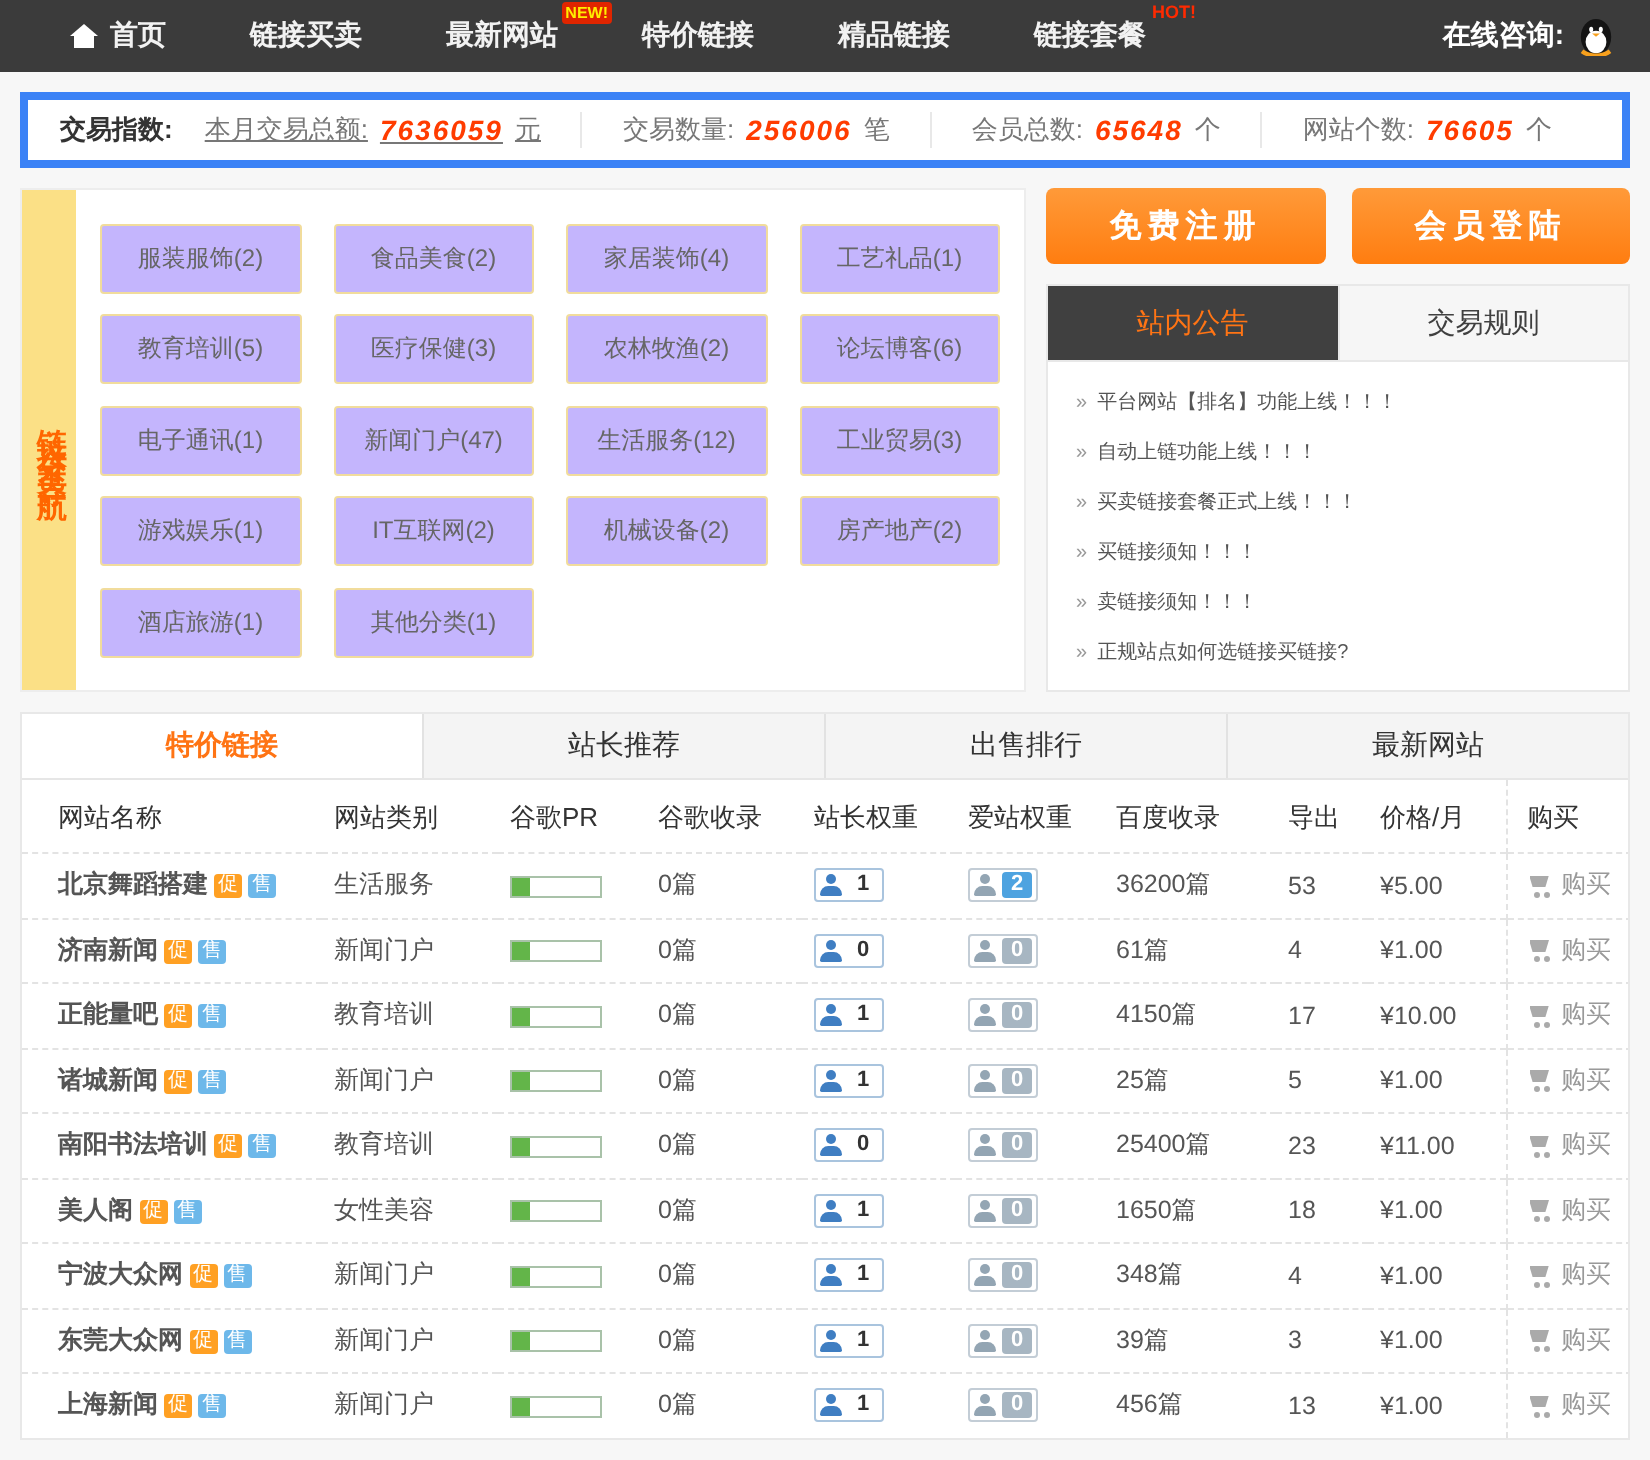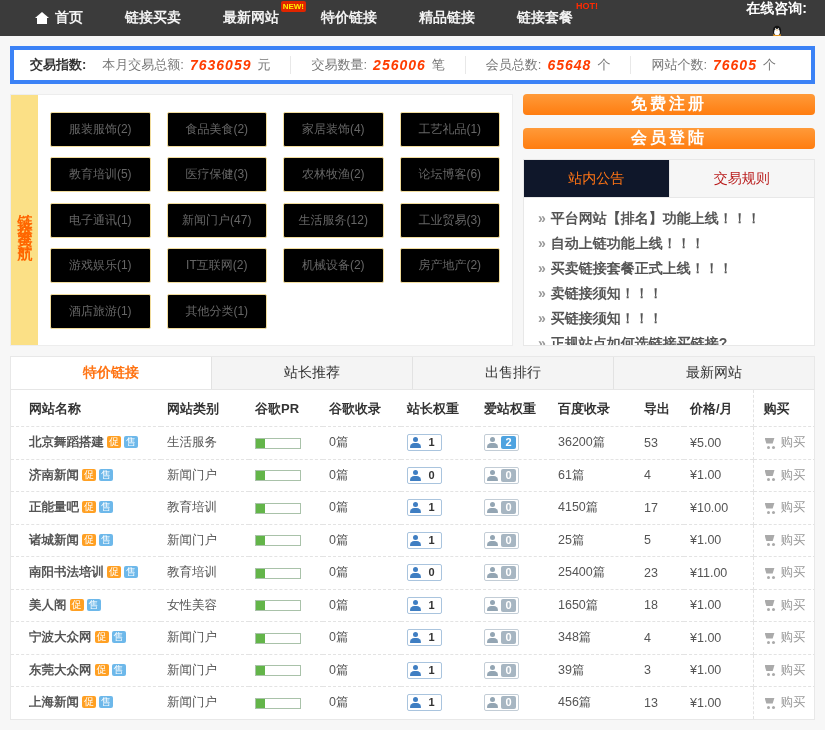--- a/index.html
+++ b/index.html
@@ -9,64 +9,64 @@
     font-family: "Liberation Sans", "DejaVu Sans", sans-serif;
   }
   
   .topnav { height: 36px; background: #3b3b3b; display: flex; align-items: stretch; padding-left: 14px; }
   .nav-item { position: relative; display: flex; align-items: center; gap: 6px; padding: 0 21px;
               color: #f2f2f2; font-size: 14px; font-weight: bold; cursor: pointer; white-space: nowrap; }
   .nav-badge { position: absolute; top: 1px; right: -6px; background: #e02500; color: #ffee00;
                font-size: 8px; font-weight: bold; padding: 1px 2px; border-radius: 2px; line-height: 9px; }
   .nav-badge.hot { background: transparent; color: #ff2a00; font-size: 9px; }
   .nav-consult { margin-left: auto; display: flex; align-items: center; gap: 7px; padding: 0 18px;
-                 color: #fff; font-size: 14px; font-weight: bold; cursor: pointer; flex-direction: column; }
+                 color: #fff; font-size: 14px; font-weight: bold; cursor: pointer; }
   .house { position: relative; width: 14px; height: 12px; display: inline-block; color: #fff; }
   .house::before { content: ""; position: absolute; top: 0; left: 0; width: 0; height: 0;
                    border-left: 7px solid transparent; border-right: 7px solid transparent; border-bottom: 6px solid currentColor; }
   .house::after { content: ""; position: absolute; bottom: 0; left: 2px; width: 10px; height: 6px; background: currentColor; }
   
   .statsbar { margin: 10px; background: #fff; border: 4px solid #3b82f6; height: 38px;
               display: flex; align-items: center; padding: 0 16px; font-size: 13px; color: #777; }
   .stats-title { font-weight: bold; color: #333; margin-right: 12px; white-space: nowrap; }
   .stat { display: flex; align-items: center; gap: 4px; padding: 0 20px; border-left: 1px solid #e8e8e8; white-space: nowrap; }
-  .stat.first { border-left: none; padding-left: 4px; }
+  .stat.first { border-left: none; padding-left: 4px; text-decoration: underline; }
   .stat .val { color: #ff3c00; font-weight: bold; font-style: italic; font-size: 14px; padding: 0 2px; letter-spacing: 1px; }
   
   .main { display: flex; gap: 10px; margin: 0 10px; height: 252px; }
   .cat-box { flex: 1; background: #fff; border: 1px solid #ededed; display: flex; }
   .cat-strip { width: 27px; background: #fbe086; color: #f60; font-weight: bold; font-size: 15px;
                display: flex; align-items: center; justify-content: center;
                writing-mode: vertical-lr; text-orientation: upright; letter-spacing: 6px; }
   .cat-grid { flex: 1; display: grid; grid-template-columns: repeat(4, 1fr); column-gap: 16px;
               padding: 6px 12px; align-content: space-evenly; }
-  .cat-item { background: #000000; border: 1px solid #f1dc9c; border-radius: 2px; height: 35px;
+  .cat-item { background: #c4b5fd; border: 1px solid #f1dc9c; border-radius: 2px; height: 35px;
               display: flex; align-items: center; justify-content: center; font-size: 12px; color: #666; cursor: pointer; white-space: nowrap; }
   .right-col { width: 292px; display: flex; flex-direction: column; gap: 10px; }
-  .auth-row { display: flex; gap: 13px; flex-direction: column; }
+  .auth-row { display: flex; gap: 13px; }
   .auth-btn { flex: 1; height: 38px; border: none; border-radius: 4px;
               background: linear-gradient(#ff9a39, #ff7d10); color: #fff; font-size: 16px; font-weight: bold;
               letter-spacing: 3px; cursor: pointer; font-family: inherit; }
   .notice-box { flex: 1; background: #fff; border: 1px solid #e8e8e8; display: flex; flex-direction: column; overflow: hidden; }
   .notice-tabs { display: flex; height: 38px; border-bottom: 1px solid #e8e8e8; flex: none; }
   .notice-tab { flex: 1; display: flex; align-items: center; justify-content: center; font-size: 14px; cursor: pointer; }
-  .notice-tab.active { color: #ff7414; background: #0f172a; }
-  .notice-tab.inactive { background: #f6f6f6; color: #b91c1c; border-left: 1px solid #e8e8e8; text-align: center; }
+  .notice-tab.active { color: #ff7414; background: #404040; }
+  .notice-tab.inactive { background: #f6f6f6; color: #404040; border-left: 1px solid #e8e8e8; text-align: center; }
   .notice-list { list-style: none; padding: 8px 14px; }
-  .notice-list li { font-size: 14px; color: #555; line-height: 25px; cursor: pointer; white-space: nowrap; overflow: hidden; font-weight: bold; }
+  .notice-list li { font-size: 10px; color: #555; line-height: 25px; cursor: pointer; white-space: nowrap; overflow: hidden; }
   .notice-list .mark { color: #999; margin-right: 5px; }
   
   .table-box { margin: 10px; background: #fff; border: 1px solid #e8e8e8; overflow: hidden; }
   .table-tabs { display: flex; height: 33px; background: #f4f4f4; border-bottom: 1px solid #e6e6e6; }
   .table-tab { flex: 1; display: flex; align-items: center; justify-content: center; font-size: 14px; color: #333;
                border-right: 1px solid #e2e2e2; cursor: pointer; }
   .table-tab:last-child { border-right: none; }
   .table-tab.active { background: #fff; color: #ff7414; font-weight: bold; }
   table { width: 100%; border-collapse: collapse; font-size: 12.5px; color: #555; table-layout: fixed; }
-  th { text-align: left; font-size: 13px; color: #333; padding: 10px 6px 8px; font-weight: bold; white-space: nowrap; }
+  th { text-align: left; font-size: 13px; color: #333; padding: 10px 6px 8px; font-weight: normal; white-space: nowrap; }
   td { padding: 7px 6px; border-top: 1px dashed #e3e3e3; white-space: nowrap; overflow: hidden; }
   th:first-child, td:first-child { padding-left: 18px; }
   th.c-buy, td.c-buy { border-left: 1px dashed #e3e3e3; padding-left: 10px; }
   .site-name { cursor: pointer; font-weight: bold; }
   .badge { display: inline-block; font-size: 10px; color: #fff; border-radius: 2px; padding: 1px 2px;
            line-height: 1; margin-left: 3px; vertical-align: 1px; }
   .badge.promo { background: #ffa023; }
   .badge.sale { background: #6db8ea; }
   .pr-bar { display: inline-block; width: 46px; height: 11px; border: 1px solid #a9c2a9; background: #fff; vertical-align: middle; }
   .pr-fill { display: block; width: 9px; height: 100%; background: #63b549; }
@@ -187,22 +187,22 @@
     </div>
     <div class="notice-box">
       <div class="notice-tabs">
         <div class="notice-tab active">站内公告</div>
         <div class="notice-tab inactive">交易规则</div>
       </div>
       <ul class="notice-list">
         <li><span class="mark">»</span><span>平台网站【排名】功能上线！！！</span></li>
         <li><span class="mark">»</span><span>自动上链功能上线！！！</span></li>
         <li><span class="mark">»</span><span>买卖链接套餐正式上线！！！</span></li>
+        <li><span class="mark">»</span><span>买链接须知！！！</span></li>
         <li><span class="mark">»</span><span>卖链接须知！！！</span></li>
-        <li><span class="mark">»</span><span>买链接须知！！！</span></li>
         <li><span class="mark">»</span><span>正规站点如何选链接买链接?</span></li>
       </ul>
     </div>
   </div>
 </div>
 
 <div class="table-box">
   <div class="table-tabs">
     <div class="table-tab active">特价链接</div>
     <div class="table-tab">站长推荐</div>

